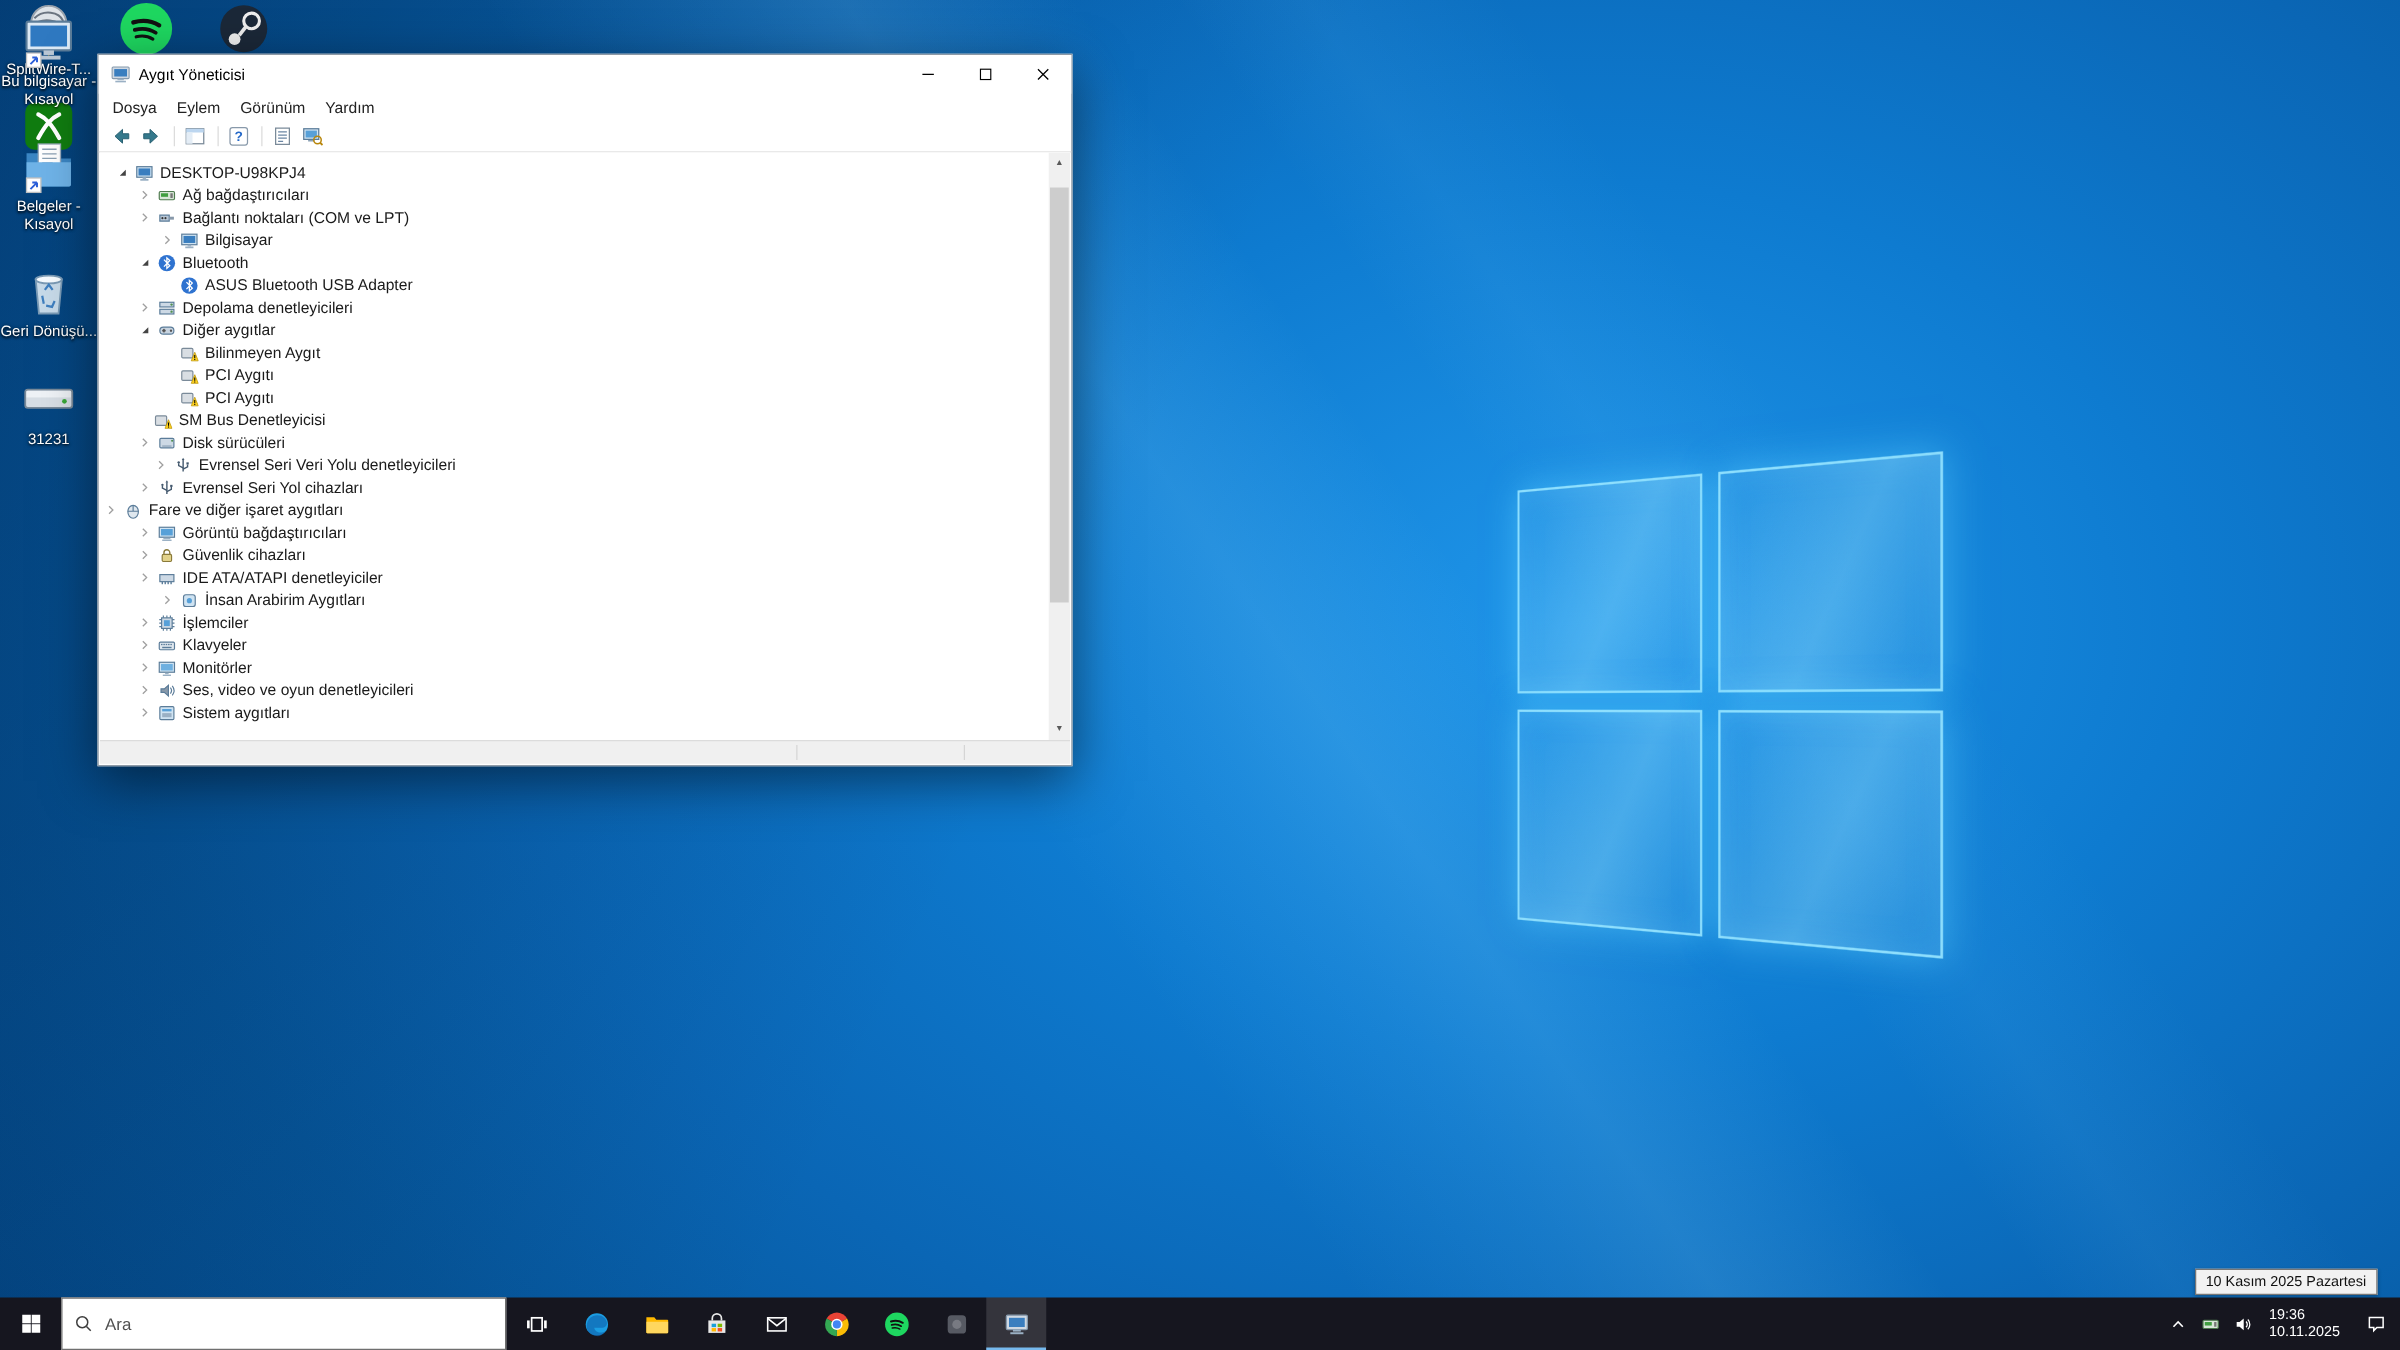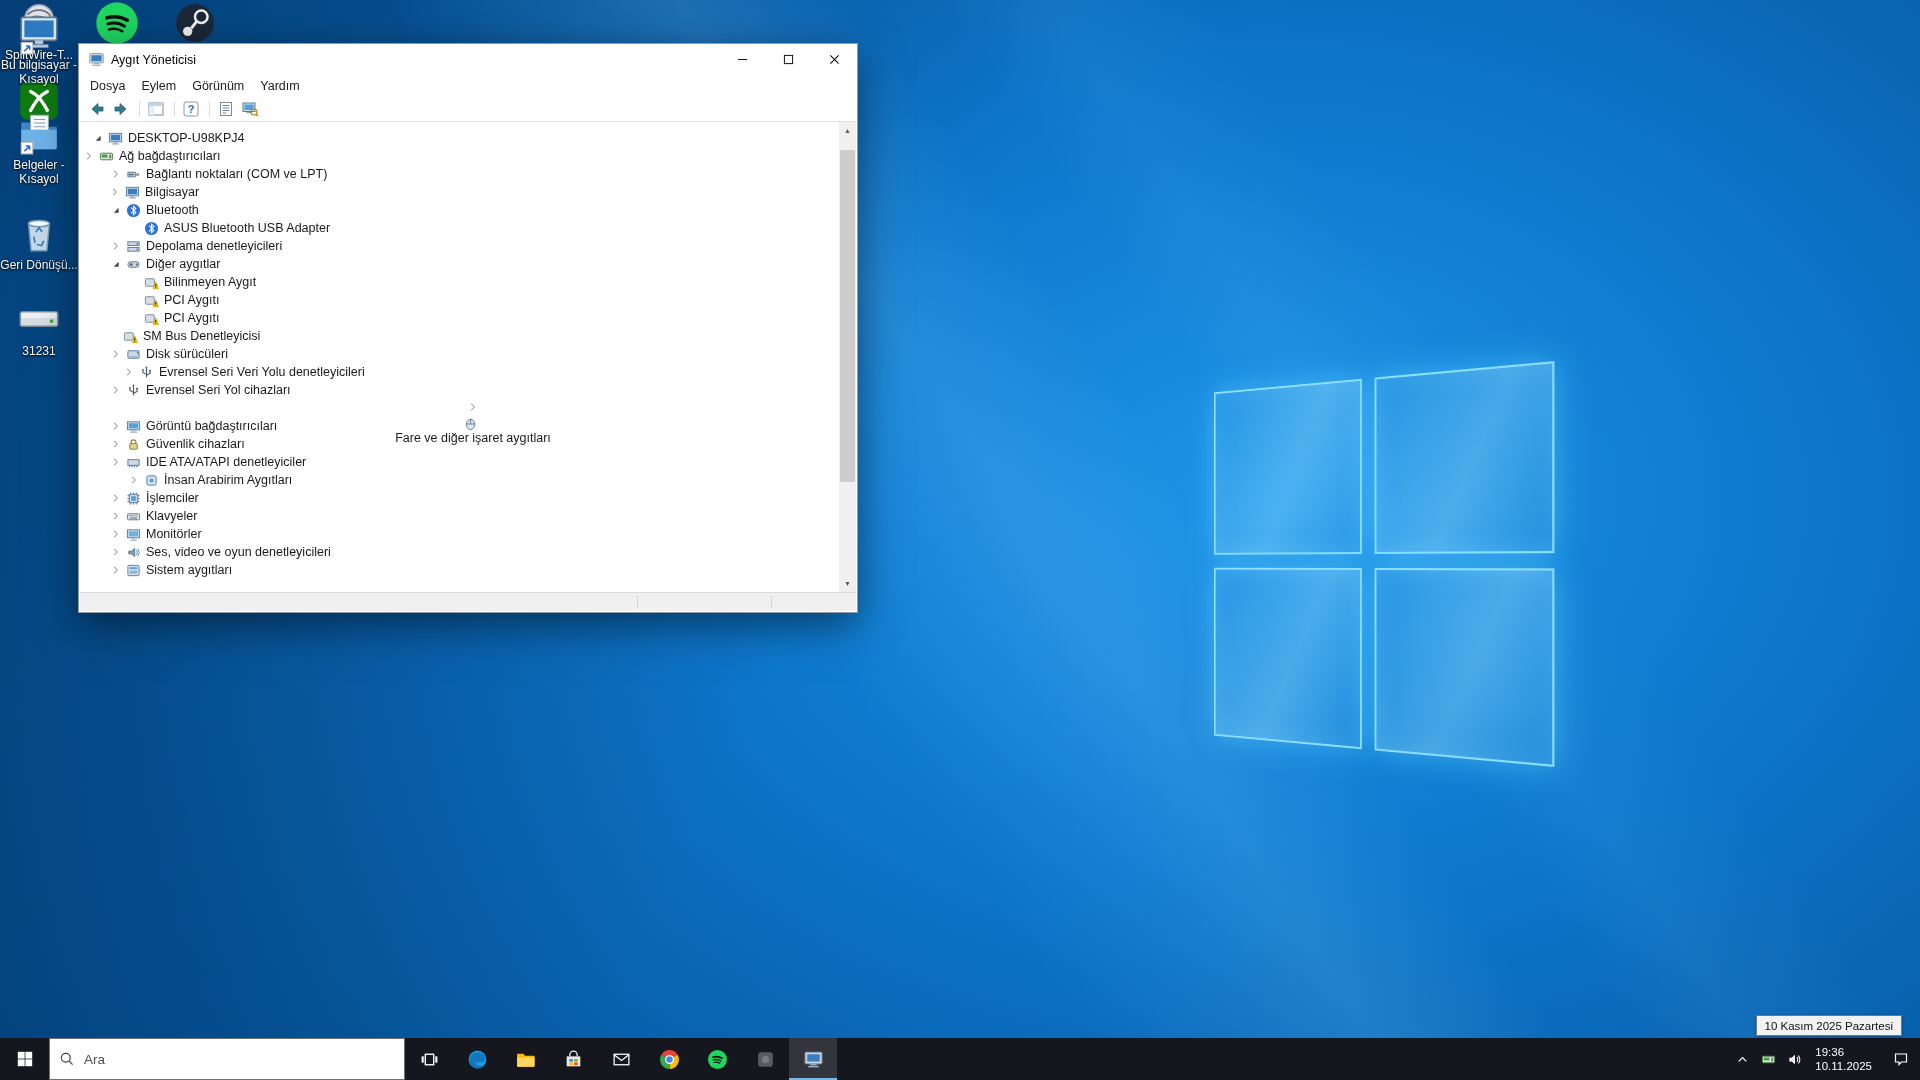--- a/index.html
+++ b/index.html
@@ -319,21 +319,21 @@
           <span class="ni">
             <svg viewBox="0 0 16 16">
               <rect x="1.5" y="2.5" width="13" height="9" fill="#cfe3f2" stroke="#5b7c99"></rect>
               <rect x="3" y="4" width="10" height="6" fill="#3a7ebf"></rect>
               <rect x="6.5" y="11.5" width="3" height="1.5" fill="#9ab0c4"></rect>
               <rect x="4.5" y="13" width="7" height="1.5" fill="#9ab0c4"></rect>
             </svg>
           </span>
           <span class="lbl">DESKTOP-U98KPJ4</span>
         </div>
-        <div class="row" style="">
+        <div class="row" style="padding-left: 27px;">
           <span class="twisty">
             <svg viewBox="0 0 16 16">
               <path d="M6 4.5 L9.5 8 L6 11.5" fill="none" stroke="#a0a0a0" stroke-width="1.2"></path>
             </svg>
           </span>
           <span class="ni">
             <svg viewBox="0 0 16 16">
               <rect x="1.5" y="4.5" width="13" height="7" rx="1" fill="#d7e6d7" stroke="#4e7a4e"></rect>
               <rect x="3" y="6" width="6" height="3" fill="#3f9e3f"></rect>
               <rect x="11" y="6" width="2" height="4" fill="#777"></rect>
@@ -350,21 +350,21 @@
           <span class="ni">
             <svg viewBox="0 0 16 16">
               <path d="M2 5.5 h8 v5 h-8 z" fill="#b8c7d6" stroke="#5b7c99"></path>
               <rect x="10" y="6.8" width="4" height="2.5" fill="#8899aa"></rect>
               <circle cx="4.2" cy="8" r="0.9" fill="#333"></circle>
               <circle cx="6.8" cy="8" r="0.9" fill="#333"></circle>
             </svg>
           </span>
           <span class="lbl">Bağlantı noktaları (COM ve LPT)</span>
         </div>
-        <div class="row" style="padding-left: 26px;">
+        <div class="row" style="padding-left: 45px;">
           <span class="twisty">
             <svg viewBox="0 0 16 16">
               <path d="M6 4.5 L9.5 8 L6 11.5" fill="none" stroke="#a0a0a0" stroke-width="1.2"></path>
             </svg>
           </span>
           <span class="ni">
             <svg viewBox="0 0 16 16">
               <rect x="1.5" y="2.5" width="13" height="9" fill="#cfe3f2" stroke="#5b7c99"></rect>
               <rect x="3" y="4" width="10" height="6" fill="#3a7ebf"></rect>
               <rect x="6.5" y="11.5" width="3" height="1.5" fill="#9ab0c4"></rect>
@@ -521,21 +521,21 @@
               <path d="M8 3 L8 13" stroke="#44596e" stroke-width="1.2"></path>
               <path d="M8 10 L4.2 8 L4.2 6" stroke="#44596e" fill="none" stroke-width="1.2"></path>
               <path d="M8 11 L11.8 9 L11.8 7" stroke="#44596e" fill="none" stroke-width="1.2"></path>
               <circle cx="4.2" cy="5.2" r="1" fill="#44596e"></circle>
               <rect x="10.8" y="5.2" width="2" height="1.8" fill="#44596e"></rect>
               <path d="M8 1.2 L6.8 3.2 L9.2 3.2 Z" fill="#44596e"></path>
             </svg>
           </span>
           <span class="lbl">Evrensel Seri Yol cihazları</span>
         </div>
-        <div class="row" style="padding-left: 27px; flex-direction: column;">
+        <div class="row" style="">
           <span class="twisty">
             <svg viewBox="0 0 16 16">
               <path d="M6 4.5 L9.5 8 L6 11.5" fill="none" stroke="#a0a0a0" stroke-width="1.2"></path>
             </svg>
           </span>
           <span class="ni">
             <svg viewBox="0 0 16 16">
               <ellipse cx="8" cy="9" rx="4.5" ry="5.5" fill="#dfe7ee" stroke="#5b7c99"></ellipse>
               <path d="M8 3.5 L8 8 M3.5 8.5 h9" stroke="#5b7c99" fill="none"></path>
             </svg>

